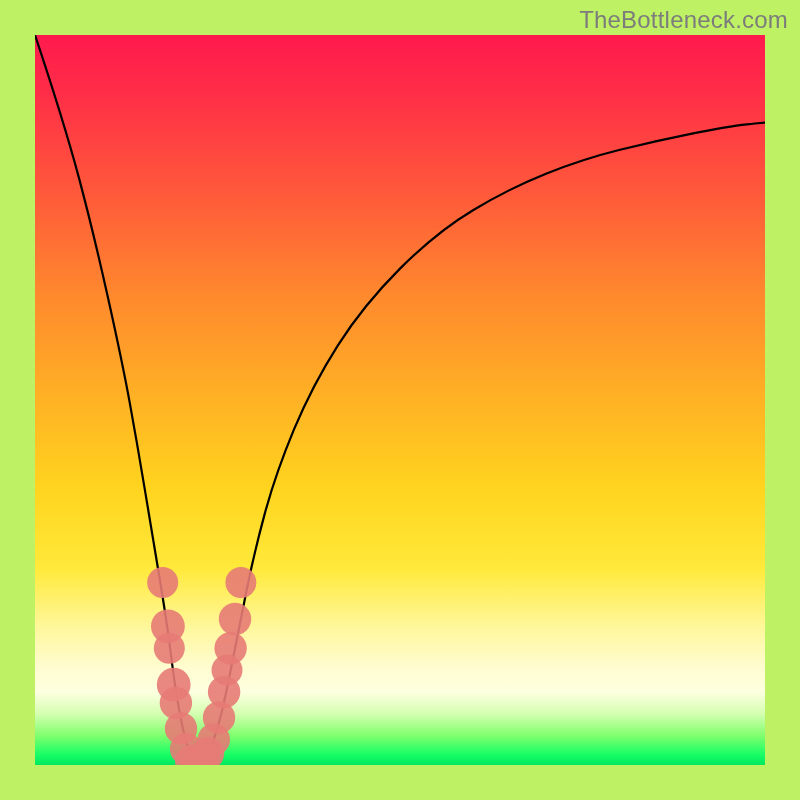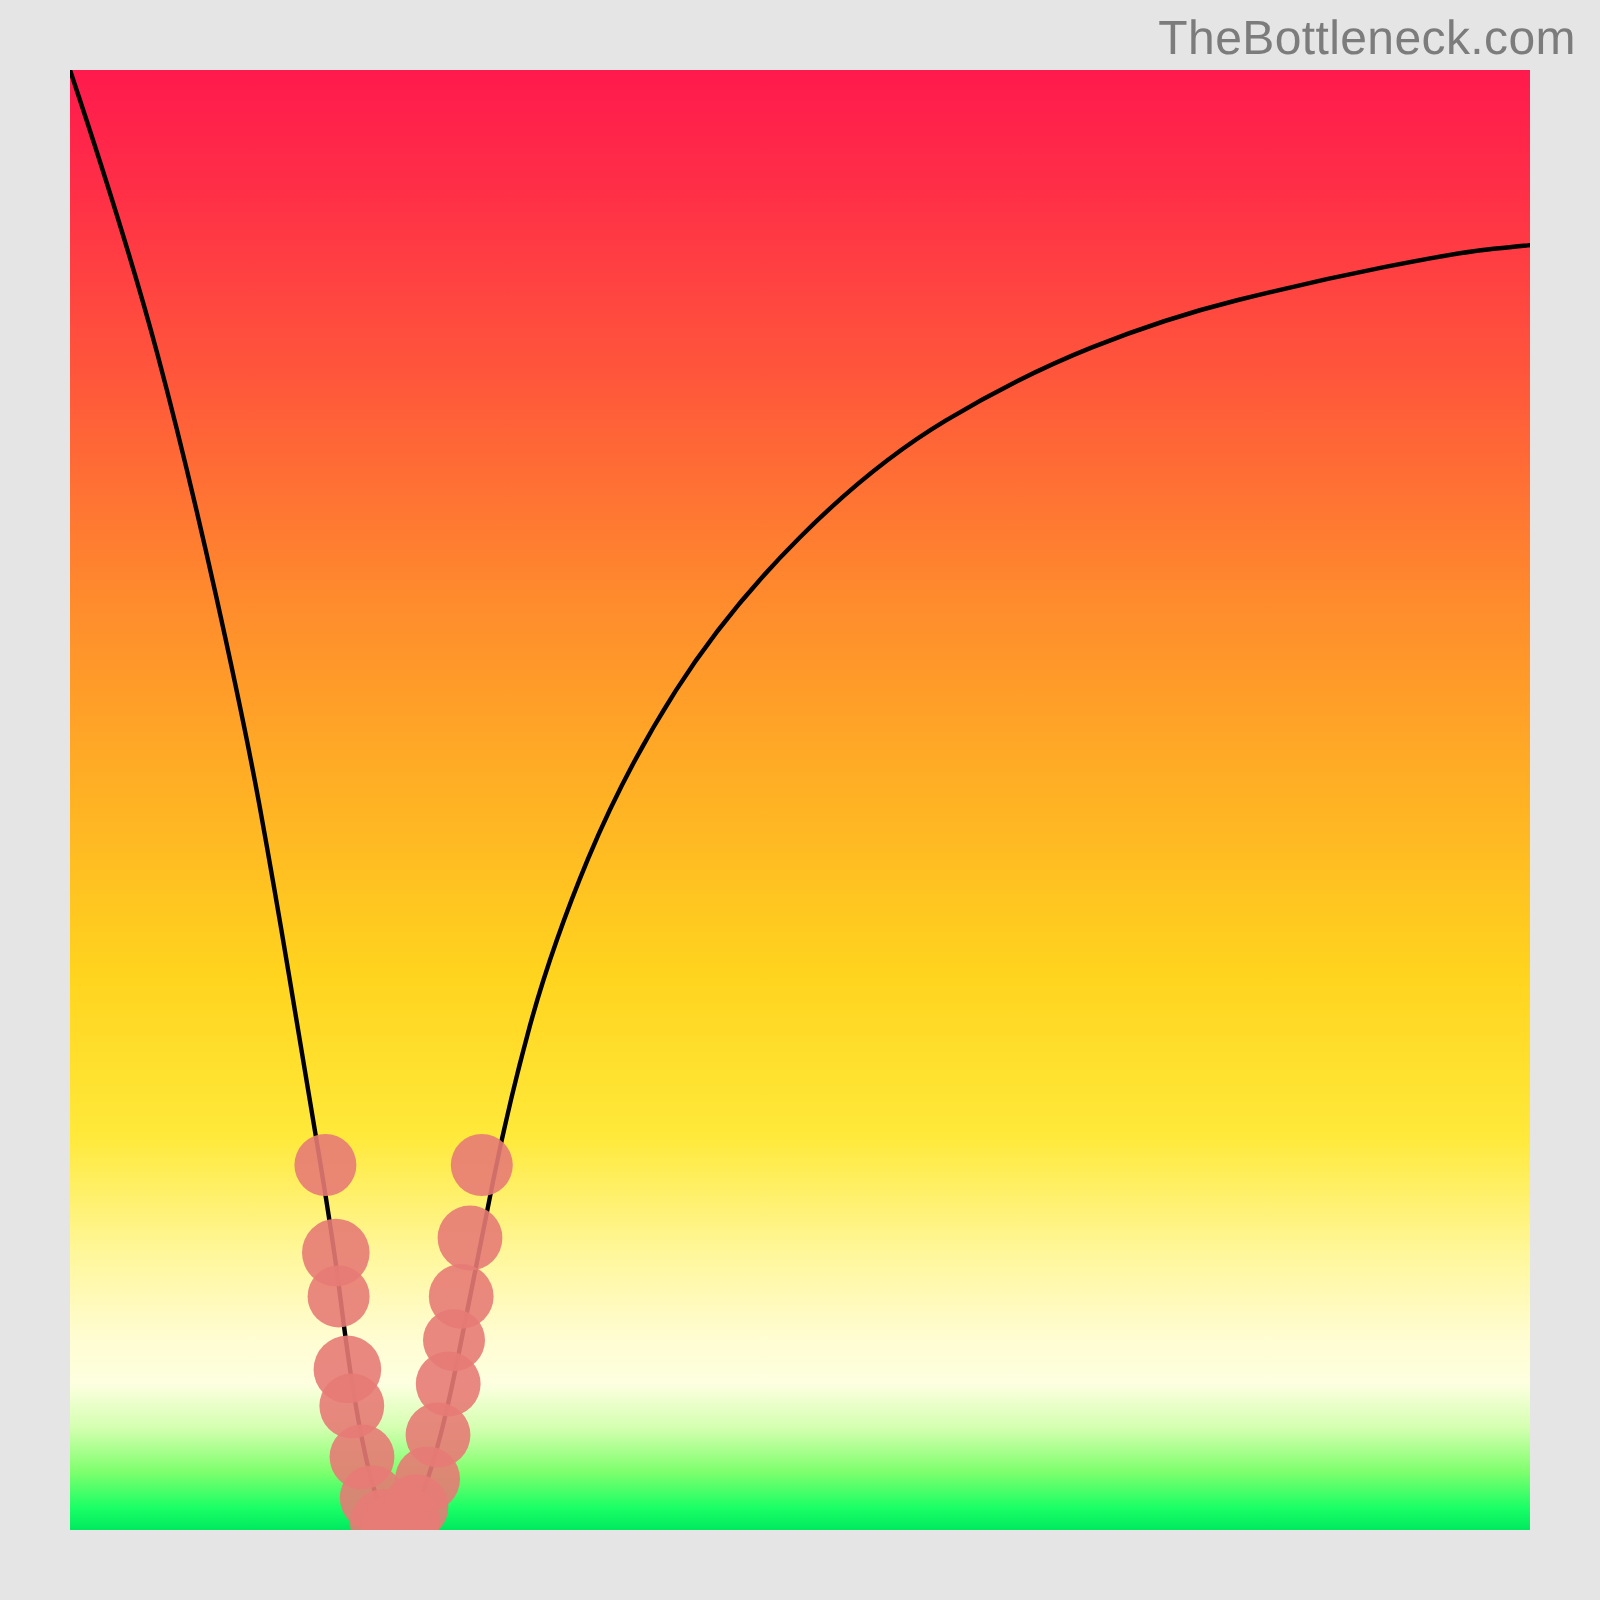--- a/index.html
+++ b/index.html
@@ -10,21 +10,21 @@
     overflow: hidden;
     background: #000;
     font-family: Arial, Helvetica, sans-serif;
   }
   .frame {
     position: absolute;
     left: 0;
     top: 0;
     width: 800px;
     height: 800px;
-    background: #e5e5e5;
+    background: #bef264;
   }
   .plot-area {
     position: absolute;
     left: 35px;
     top: 35px;
     width: 730px;
     height: 730px;
     overflow: hidden;
   }
   .gradient {

